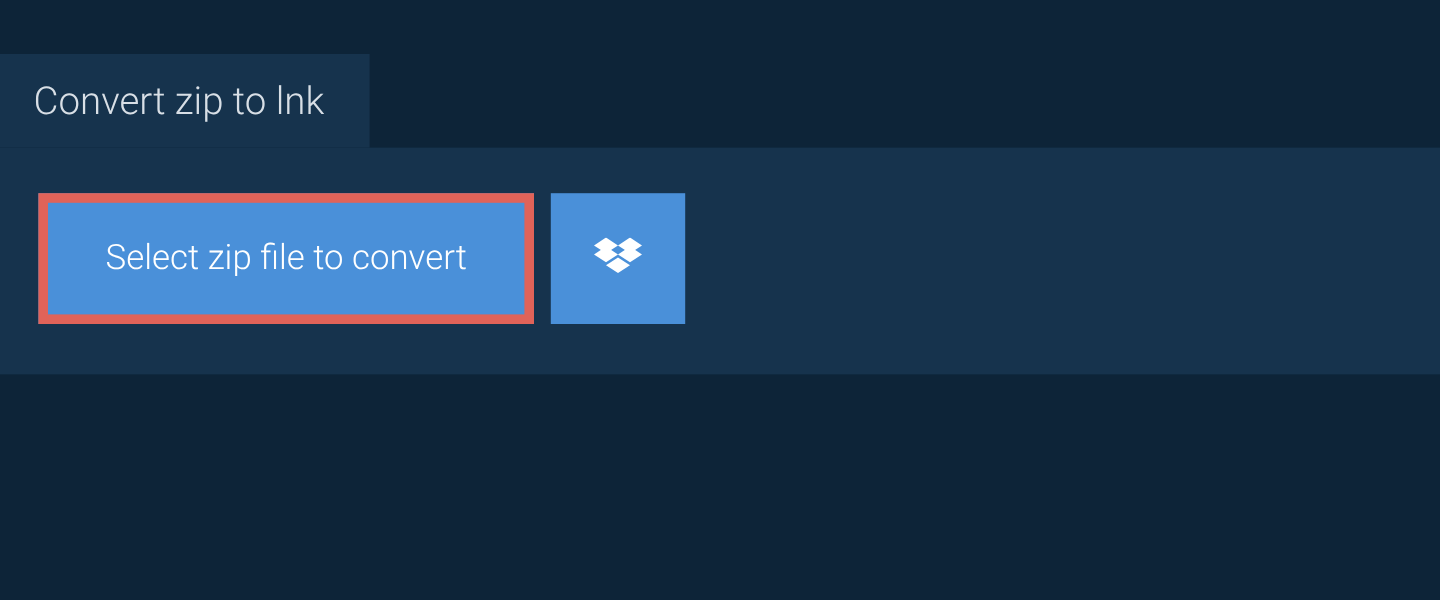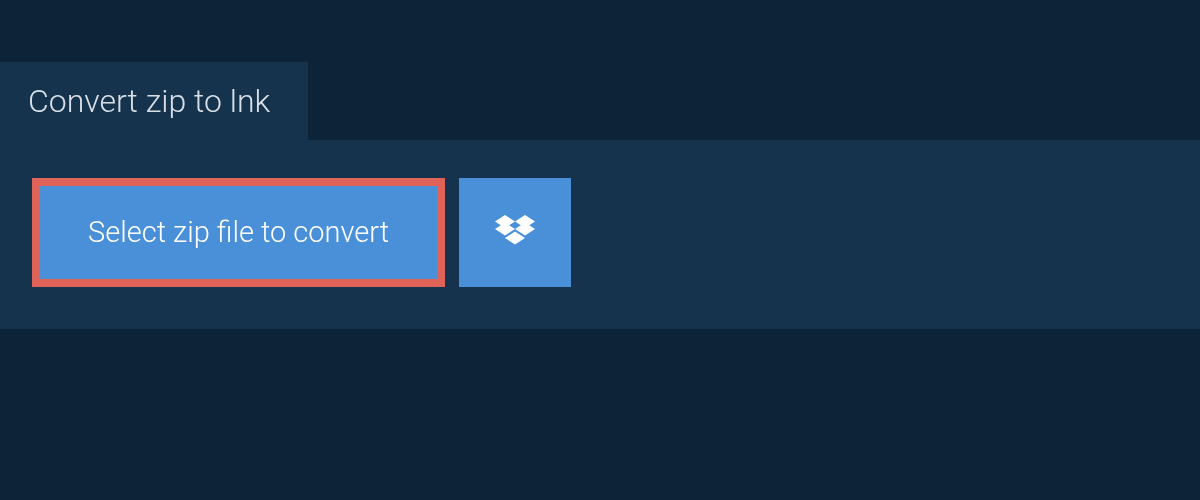--- a/index.html
+++ b/index.html
@@ -8,21 +8,21 @@
       box-sizing: border-box;
     }
     body {
       width: 1200px;
       height: 500px;
       background: #0d2438;
       font-family: -apple-system, BlinkMacSystemFont, "Segoe UI", Roboto, Helvetica, Arial, sans-serif;
       overflow: hidden;
     }
     .tab-container {
-      padding-top: 62px;
+      padding-top: 45px;
     }
     .tab {
       display: inline-block;
       background: #16334d;
       color: #d8dfe6;
       font-size: 32px;
       font-weight: 300;
       padding: 20px 38px 20px 28px;
     }
     .panel {

